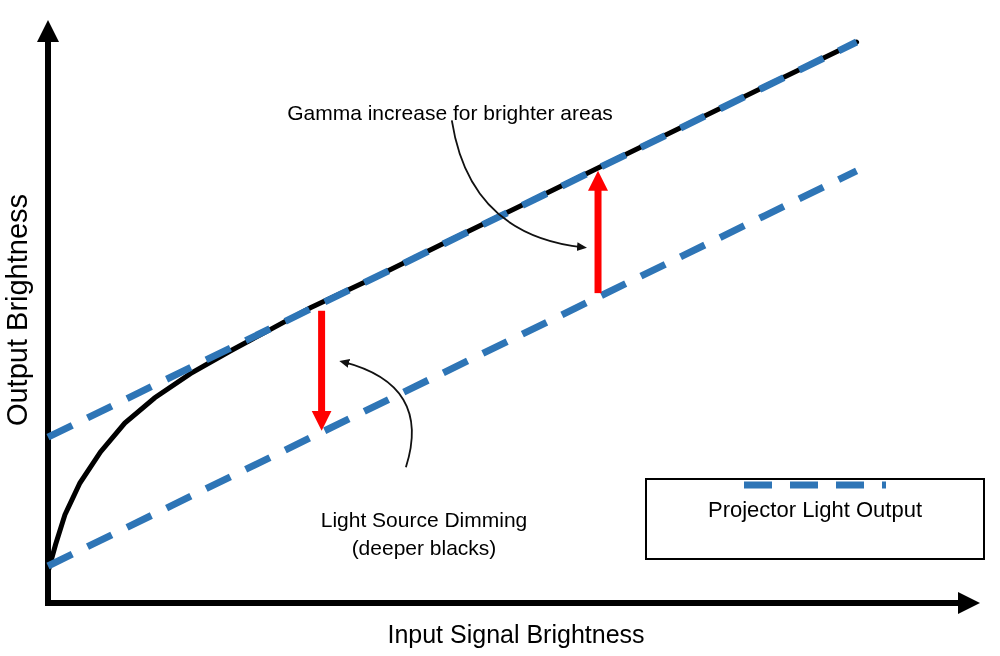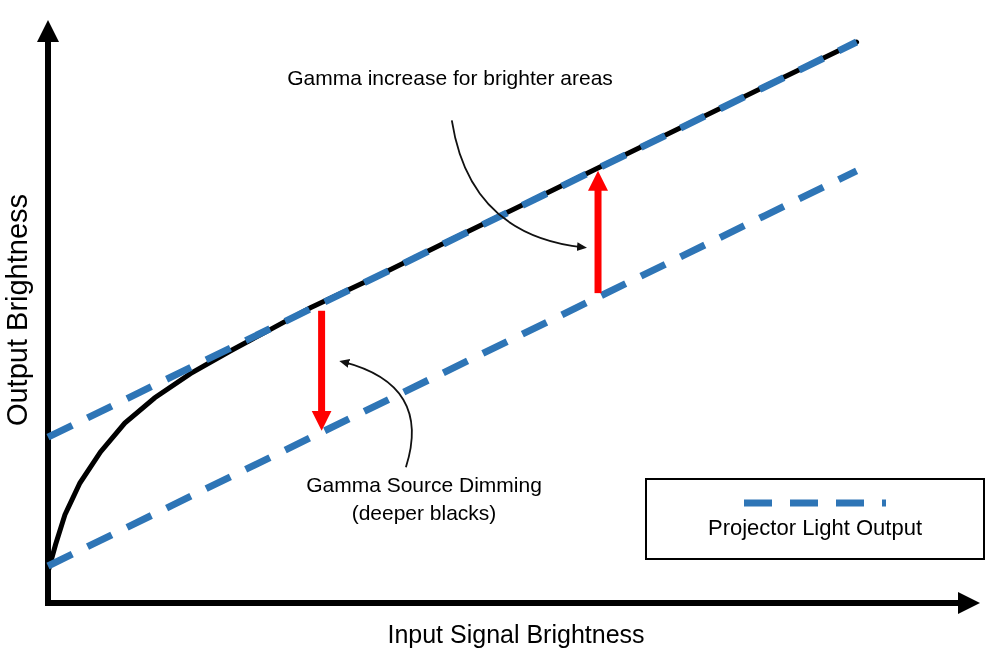--- a/index.html
+++ b/index.html
@@ -12,28 +12,28 @@
     position:absolute;left:516px;top:634px;transform:translate(-50%,-50%);
     font-size:25px;white-space:nowrap;
   }
   .ylabel{
     position:absolute;left:17px;top:310px;
     transform:translate(-50%,-50%) rotate(-90deg);
     font-size:29px;white-space:nowrap;
   }
   .note{
     position:absolute;transform:translateX(-50%);text-align:center;
-    font-size:21px;line-height:1.32;white-space:nowrap;
+    font-size:21px;line-height:1.32;white-space:nowrap;margin-top:35px;
   }
   .note-gamma{left:450px;top:64px;}
   .note-dimming{left:424px;top:471px;}
   .legend{
     position:absolute;left:645px;top:478px;width:336px;height:78px;
     border:2px solid #000;background:#fff;
-    display:flex;flex-direction:column;align-items:center;justify-content:center;gap:7px;
+    display:flex;flex-direction:column;align-items:center;justify-content:flex-start;gap:7px;
   }
   .legend-label{font-size:22px;}
 </style>
 </head>
 <body>
 
 <div class="figure">
 
   <svg id="plot-svg" width="1000" height="656" viewBox="0 0 1000 656">
     <defs>
@@ -69,21 +69,21 @@
   </svg>
 
   <div class="ylabel">Output Brightness</div>
   <div class="xlabel">Input Signal Brightness</div>
 
   <div class="note note-gamma">
     <div>Gamma increase for brighter areas</div>
   </div>
 
   <div class="note note-dimming">
-    <div>Gamma Source Dimming</div>
+    <div>Light Source Dimming</div>
     <div>(deeper blacks)</div>
   </div>
 
   <div class="legend">
     <svg class="legend-sample" width="150" height="10">
       <line x1="4" y1="5" x2="146" y2="5" stroke-width="7" stroke-dasharray="28 18" stroke="#2E75B6"></line>
     </svg>
     <div class="legend-label">Projector Light Output</div>
   </div>
 

